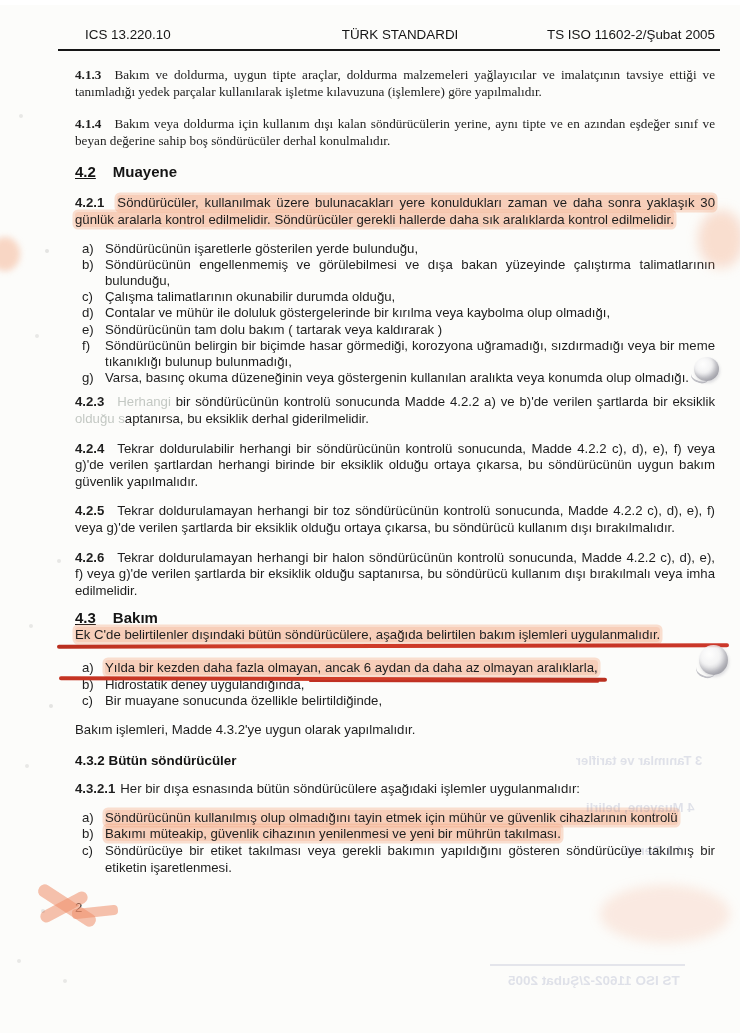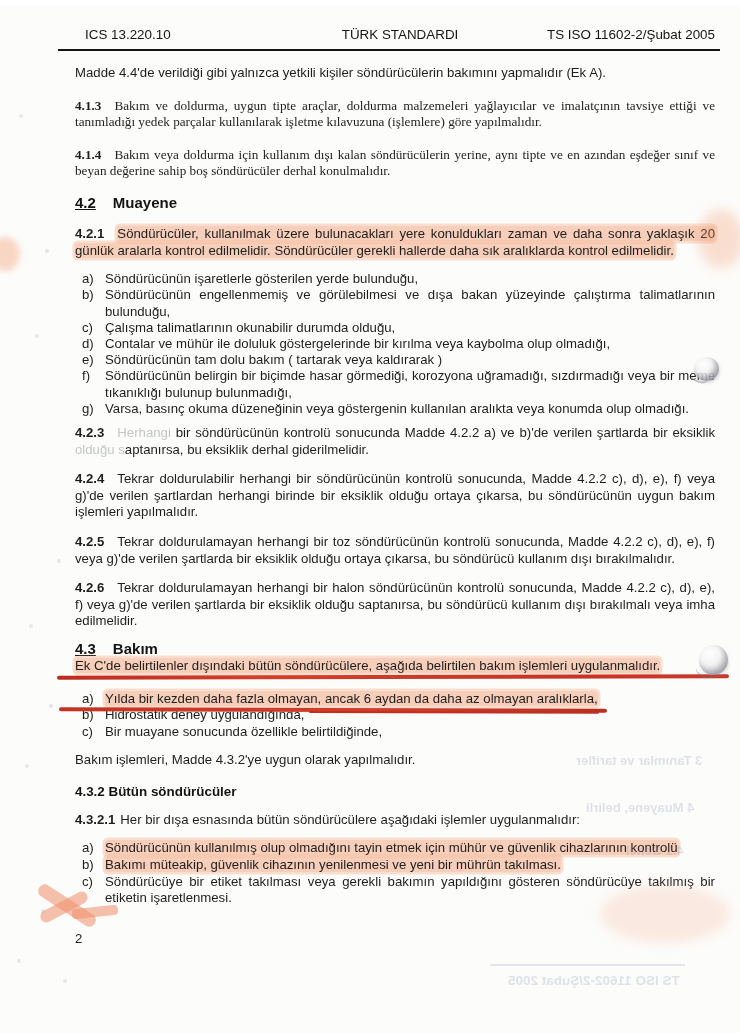--- a/index.html
+++ b/index.html
@@ -101,29 +101,28 @@
 
   <div class="hdr">
     <span>ICS 13.220.10</span>
     <span class="c">TÜRK STANDARDI</span>
     <span class="r">TS ISO 11602-2/Şubat 2005</span>
   </div>
   <div class="hdr-rule"></div>
 
   <div class="content">
 
-    <p class="mt14"><span>Madde 4.4'de verildiği gibi yalnızca yetkili kişiler söndürücülerin bakımını yapmalıdır (Ek A).</span></p>
 
     <p class="mt16"><span class="num">4.1.3</span><span>Bakım ve doldurma, uygun tipte araçlar, doldurma malzemeleri yağlayıcılar ve imalatçının tavsiye ettiği ve tanımladığı yedek parçalar kullanılarak işletme kılavuzuna (işlemlere) göre yapılmalıdır.</span></p>
 
     <p class="mt16"><span class="num">4.1.4</span><span>Bakım veya doldurma için kullanım dışı kalan söndürücülerin yerine, aynı tipte ve en azından eşdeğer sınıf ve beyan değerine sahip boş söndürücüler derhal konulmalıdır.</span></p>
 
     <h2 class="mt14"><span class="hnum">4.2</span><span>Muayene</span></h2>
 
-    <p class="mt14"><span class="num">4.2.1</span><span class="hl">Söndürücüler, kullanılmak üzere bulunacakları yere konuldukları zaman ve daha sonra yaklaşık 20 günlük aralarla kontrol edilmelidir. Söndürücüler gerekli hallerde daha sık aralıklarda kontrol edilmelidir.</span></p>
+    <p class="mt14"><span class="num">4.2.1</span><span class="hl">Söndürücüler, kullanılmak üzere bulunacakları yere konuldukları zaman ve daha sonra yaklaşık 30 günlük aralarla kontrol edilmelidir. Söndürücüler gerekli hallerde daha sık aralıklarda kontrol edilmelidir.</span></p>
 
 
     <div class="lst" style="line-height:16.2px">
       <div class="li">
           <span class="ltr">a)</span>
           <span class="txt">Söndürücünün işaretlerle gösterilen yerde bulunduğu,</span>
         </div>
       <div class="li">
           <span class="ltr">b)</span>
           <span class="txt">Söndürücünün engellenmemiş ve görülebilmesi ve dışa bakan yüzeyinde çalıştırma talimatlarının bulunduğu,</span>
@@ -145,21 +144,21 @@
           <span class="txt">Söndürücünün belirgin bir biçimde hasar görmediği, korozyona uğramadığı, sızdırmadığı veya bir meme tıkanıklığı bulunup bulunmadığı,</span>
         </div>
       <div class="li">
           <span class="ltr">g)</span>
           <span class="txt">Varsa, basınç okuma düzeneğinin veya göstergenin kullanılan aralıkta veya konumda olup olmadığı.</span>
         </div>
     </div>
 
     <p class="mt8"><span class="num">4.2.3</span><span class="faded">Herhangi</span><span> bir söndürücünün kontrolü sonucunda Madde 4.2.2 a) ve b)'de verilen şartlarda bir eksiklik </span><span class="faded">olduğu s</span><span>aptanırsa, bu eksiklik derhal giderilmelidir.</span></p>
 
-    <p class="mt13"><span class="num">4.2.4</span><span>Tekrar doldurulabilir herhangi bir söndürücünün kontrolü sonucunda, Madde 4.2.2 c), d), e), f) veya g)'de verilen şartlardan herhangi birinde bir eksiklik olduğu ortaya çıkarsa, bu söndürücünün uygun bakım işlemleri yapılmalıdır.</span></p>
+    <p class="mt13"><span class="num">4.2.4</span><span>Tekrar doldurulabilir herhangi bir söndürücünün kontrolü sonucunda, Madde 4.2.2 c), d), e), f) veya g)'de verilen şartlardan herhangi birinde bir eksiklik olduğu ortaya çıkarsa, bu söndürücünün uygun bakım güvenlik yapılmalıdır.</span></p>
 
     <p class="mt13"><span class="num">4.2.5</span><span>Tekrar doldurulamayan herhangi bir toz söndürücünün kontrolü sonucunda, Madde 4.2.2 c), d), e), f) veya g)'de verilen şartlarda bir eksiklik olduğu ortaya çıkarsa, bu söndürücü kullanım dışı bırakılmalıdır.</span></p>
 
     <p class="mt13"><span class="num">4.2.6</span><span>Tekrar doldurulamayan herhangi bir halon söndürücünün kontrolü sonucunda, Madde 4.2.2 c), d), e), f) veya g)'de verilen şartlarda bir eksiklik olduğu saptanırsa, bu söndürücü kullanım dışı bırakılmalı veya imha edilmelidir.</span></p>
 
     <h2 class="mt8" style="margin-top:10px;"><span class="hnum">4.3</span><span>Bakım</span></h2>
 
 
     <div style="position:relative;">
       <p><span class="hl">Ek C'de belirtilenler dışındaki bütün söndürücülere, aşağıda belirtilen bakım işlemleri uygulanmalıdır.</span></p>

